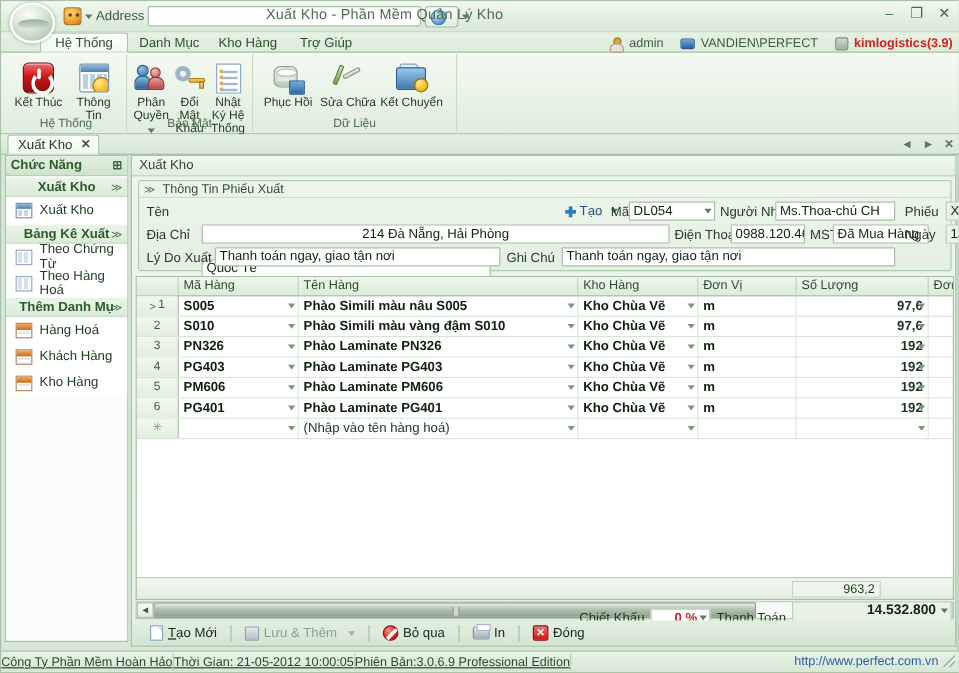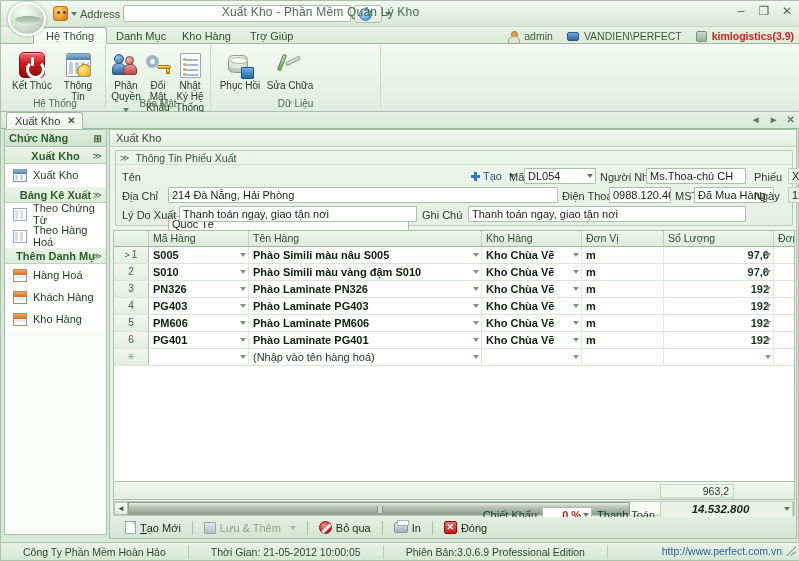--- a/index.html
+++ b/index.html
@@ -481,22 +481,22 @@
   }
   .dbox {
     width:50px;height:16px;background:#fff;border:1px solid #a9c0a8;
     text-align:right; padding-right:10px; line-height:14px; color:#cc2222; font-weight:bold;
     position:relative;
   }
   .dbox .dd{position:absolute;right:2px;top:5px;width:0;height:0;
     border-left:3px solid transparent;border-right:3px solid transparent;border-top:4px solid #5d7a5c;}
   .pbox {
     width:133px;height:28px;background:#eaf2e8;border:1px solid #bcd3ba;
-    text-align:center; padding-right:12px; line-height:14px; font-weight:bold; color:#10240f;
-    position:relative; font-size:11.5px;font-style:italic;
+    text-align:right; padding-right:12px; line-height:14px; font-weight:bold; color:#10240f;
+    position:relative; font-size:11.5px;
   }
   .pbox .dd{position:absolute;right:2px;top:5px;width:0;height:0;
     border-left:3px solid transparent;border-right:3px solid transparent;border-top:4px solid #5d7a5c;}
 
   
   .actionbar {
     position: absolute; left: 108px; top: 516px; width: 688px; height: 22px;
     background: linear-gradient(180deg,#e3efe1,#d3e5d1);
     border: 1px solid #a8c2a7; border-top:none;
     display:flex; align-items:center; gap:0px; padding-left:6px;
@@ -538,22 +538,23 @@
 
   
   .statusbar {
     position: absolute; left: 0; bottom: 0; width: 799px; height: 18px;
     background: linear-gradient(180deg,#e8f2e6,#d6e7d4);
     border-top: 1px solid #a8c2a7;
     display:flex; align-items:center;
     font-size: 10.5px; color:#2c4a2b;
   }
   .sb-cell {
-    padding: 0 22px; height:14px; line-height:14px;
+    padding: 0 0; height:14px; line-height:14px;
     border-right: 1px solid #b7cdb5;
+    text-decoration: underline;
   }
   .sb-right {
     position:absolute; right: 4px; top:2px;
     display:flex; align-items:center; gap:4px;
     color:#2f5da0; font-size:10.5px;
   }
   .sb-right .link{ color:#2f5da0;margin-left:28px; }
   .grip {
     width:10px;height:10px;
     background:
@@ -682,20 +683,30 @@
         </div>
         <div class="ritem">
           <div class="glyph">
               <span class="ic ic-tools">
                 <i class="scr"></i>
                 <i class="wr"></i>
               </span>
             </div>
           <span class="lbl">Sửa Chữa</span>
         </div>
+        <div class="ritem wide">
+          <div class="glyph">
+              <span class="ic ic-folder">
+                <i class="p"></i>
+                <i class="f"></i>
+                <i class="o"></i>
+              </span>
+            </div>
+          <span class="lbl">Kết Chuyển</span>
+        </div>
       </div>
       <div class="gtitle">Dữ Liệu</div>
     </div>
   </div>
 
   <div class="doctabs">
     <div class="doctab">
       <span>Xuất Kho</span>
       <span class="x">✕</span>
     </div>
@@ -774,21 +785,21 @@
         <div class="fin" style="left:408px; top:2px; width:72px;">
           <span>DL054</span>
           <span class="dd"></span>
         </div>
         <div class="flabel" style="left:484px; top:3px;">Người Nhận</div>
         <div class="fin" style="left:530px; top:2px; width:100px;">Ms.Thoa-chú CH</div>
         <div class="flabel" style="left:638px; top:3px;">Phiếu</div>
         <div class="fin ro" style="left:672px; top:2px; width:110px;">XK000008</div>
 
         <div class="flabel" style="left:6px; top:22px;">Địa Chỉ</div>
-        <div class="fin" style="left:52px; top:21px; width:390px;">214 Đà Nẵng, Hải Phòng</div>
+        <div class="fin" style="left:52px; top:21px; width:390px;text-align:center;">214 Đà Nẵng, Hải Phòng</div>
         <div class="flabel" style="left:446px; top:22px;">Điện Thoại</div>
         <div class="fin" style="left:493px; top:21px; width:62px;">0988.120.468</div>
         <div class="flabel" style="left:559px; top:22px;">MST</div>
         <div class="fin" style="left:578px; top:21px; width:80px;">Đã Mua Hàng</div>
         <div class="flabel" style="left:638px; top:22px;">Ngày</div>
         <div class="fin ro" style="left:672px; top:21px; width:110px;">
           <span>12/05/2012</span>
           
         </div>
 

